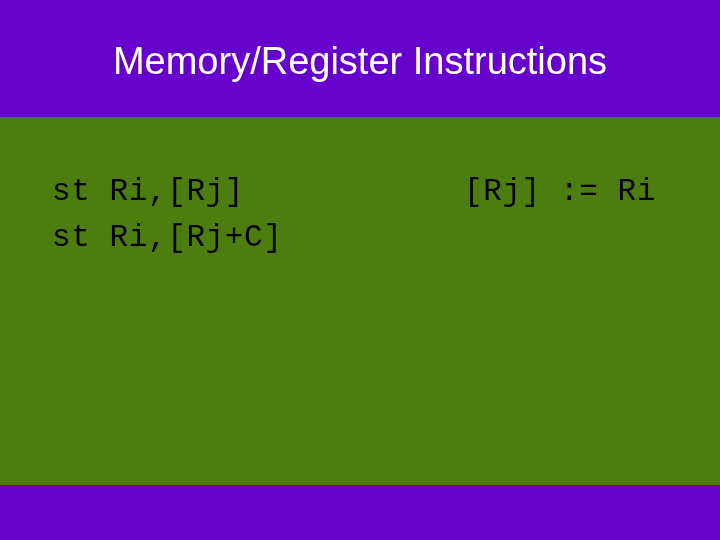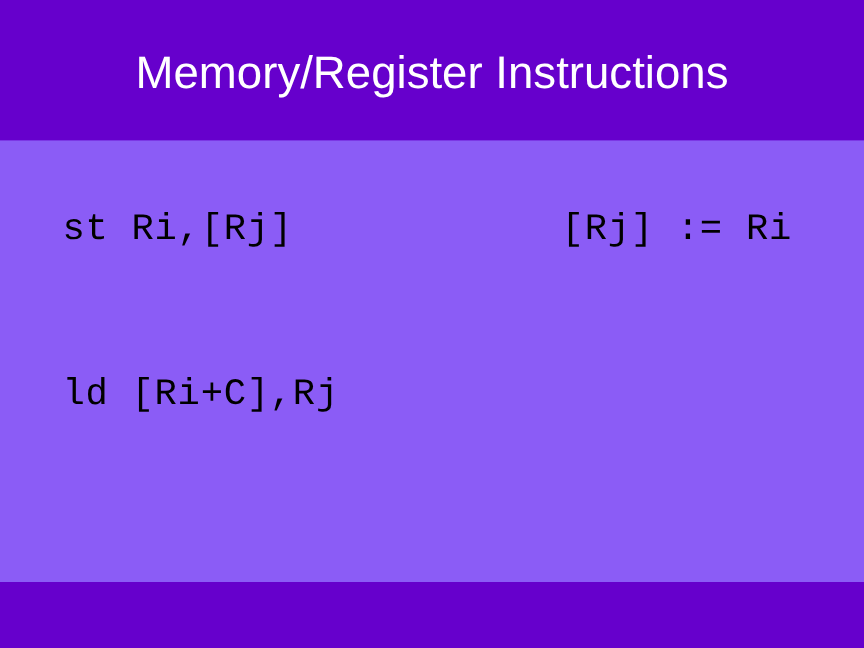--- a/index.html
+++ b/index.html
@@ -10,21 +10,21 @@
     width: 720px;
     height: 540px;
     background: #ffffff;
     font-family: "Liberation Sans", sans-serif;
     overflow: hidden;
   }
   .slide {
     position: relative;
     width: 720px;
     height: 540px;
-    background: #8b5cf6;
+    background: #4d7c0f;
   }
   .band {
     position: absolute;
     left: 0;
     width: 720px;
     background: #6600cc;
   }
   .band-top {
     top: 0;
     height: 117px;
@@ -68,61 +68,61 @@
     display: block;
   }
   .code-block + .code-block {
     margin-top: 46px;
   }
   .code-row {
     display: flex;
     align-items: flex-start;
     height: 46px;
     line-height: 46px;
+    gap: 44px;
   }
   .code-cell {
     font-family: "Liberation Mono", "DejaVu Sans Mono", monospace;
     font-size: 31px;
     color: #000000;
     white-space: pre;
     letter-spacing: 0.6px;
   }
   .col-left {
     width: 368px;
     flex: 0 0 368px;
   }
   .col-right {
     flex: 1 1 auto;
-    margin-left: 48px;
   }
 </style>
 </head>
 <body>
 
 <div class="slide">
 
   <div class="band band-top"></div>
 
   <div class="slide-title">Memory/Register Instructions</div>
 
   <div class="body-area">
     <div class="code-table">
 
       <div class="code-block">
         <div class="code-row">
           <div class="code-cell col-left">st Ri,[Rj]</div>
           <div class="code-cell col-right">[Rj] := Ri</div>
         </div>
         <div class="code-row">
+          <div class="code-cell col-left">st Ri,[Rj+C]</div>
         </div>
       </div>
 
       <div class="code-block">
         <div class="code-row">
-          <div class="code-cell col-left">ld [Ri+C],Rj</div>
         </div>
       </div>
 
     </div>
   </div>
 
   <div class="band band-bottom"></div>
 
 </div>
 

